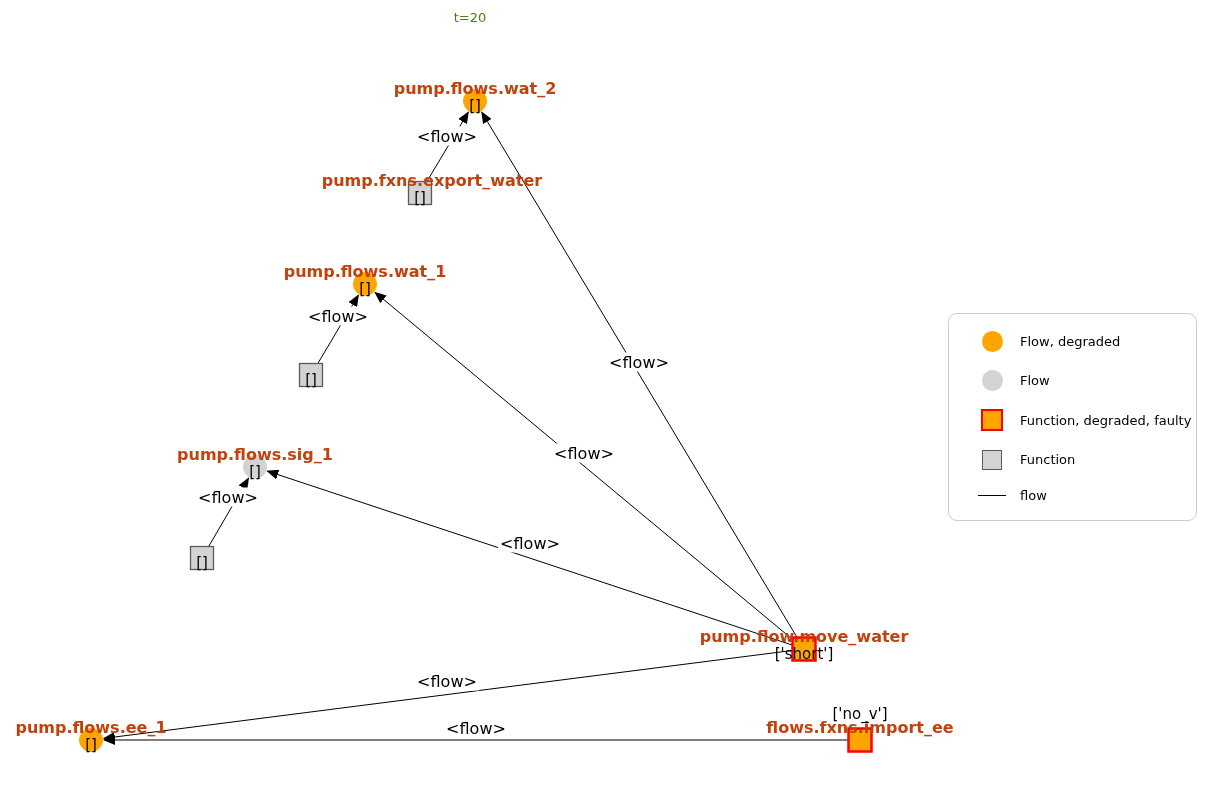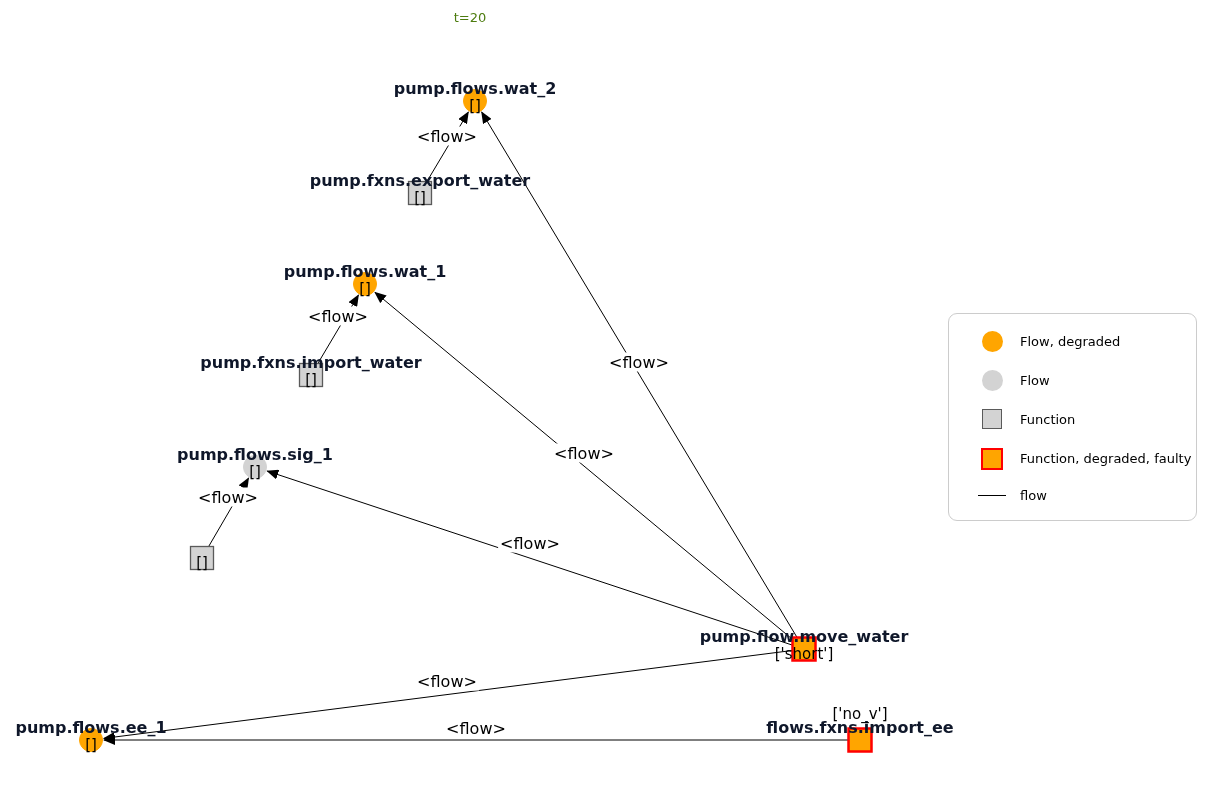--- a/index.html
+++ b/index.html
@@ -3,21 +3,21 @@
 <meta charset="utf-8">
 <style>
   html,body{margin:0;padding:0;background:#fff;}
   #canvas{position:relative;width:1206px;height:812px;background:#fff;
     font-family:"DejaVu Sans","Liberation Sans",sans-serif;overflow:hidden;}
   #graph-svg{position:absolute;left:0;top:0;}
   #labels{position:absolute;left:0;top:0;width:1206px;height:812px;pointer-events:none;}
   .plot-title{position:absolute;left:470px;top:17px;transform:translate(-50%,-50%);
     font-size:13px;color:#4d7c0f;white-space:nowrap;}
   .node-label{position:absolute;transform:translate(-50%,-50%);font-weight:bold;
-    font-size:16px;color:#0f172a;white-space:nowrap;}
+    font-size:16px;color:#c2410c;white-space:nowrap;}
   .state-label{position:absolute;transform:translate(-50%,-50%);
     font-size:15px;color:#000;white-space:nowrap;}
   .edge-label{position:absolute;transform:translate(-50%,-50%);
     font-size:16px;color:#000;background:#fff;padding:0 2px;white-space:nowrap;}
   #legend{position:absolute;left:948px;top:313px;width:249px;height:208px;
     border:1px solid #ccc;border-radius:9px;background:#fff;box-sizing:border-box;
     display:flex;flex-direction:column;justify-content:space-around;padding:8px 28px;}
   .legend-item{display:flex;align-items:center;gap:13px;}
   .legend-swatch{width:30px;flex:0 0 30px;display:flex;justify-content:center;align-items:center;}
   .sw-circle{width:21px;height:21px;border-radius:50%;display:inline-block;}
@@ -57,25 +57,24 @@
       <span class="edge-label" style="left:447px;top:136px">&lt;flow&gt;</span>
       <span class="edge-label" style="left:639px;top:362px">&lt;flow&gt;</span>
       <span class="edge-label" style="left:338px;top:316px">&lt;flow&gt;</span>
       <span class="edge-label" style="left:584px;top:453px">&lt;flow&gt;</span>
       <span class="edge-label" style="left:228px;top:497px">&lt;flow&gt;</span>
       <span class="edge-label" style="left:530px;top:543px">&lt;flow&gt;</span>
       <span class="edge-label" style="left:447px;top:681px">&lt;flow&gt;</span>
       <span class="edge-label" style="left:476px;top:728px">&lt;flow&gt;</span>
       <span class="node-label" style="left:475px;top:88px">pump.flows.wat_2</span>
       <span class="state-label" style="left:475px;top:106px">[]</span>
-      <span class="node-label" style="left:420px;top:180px">pump.fxns.export_water</span>
+      <span class="node-label" style="left:432px;top:180px">pump.fxns.export_water</span>
       <span class="state-label" style="left:420px;top:198px">[]</span>
       <span class="node-label" style="left:365px;top:271px">pump.flows.wat_1</span>
       <span class="state-label" style="left:365px;top:289px">[]</span>
-      <span class="node-label" style="left:311px;top:362px">pump.fxns.import_water</span>
       <span class="state-label" style="left:311px;top:380px">[]</span>
       <span class="node-label" style="left:255px;top:454px">pump.flows.sig_1</span>
       <span class="state-label" style="left:255px;top:472px">[]</span>
       <span class="state-label" style="left:202px;top:563px">[]</span>
       <span class="node-label" style="left:804px;top:636px">pump.flow.move_water</span>
       <span class="state-label" style="left:804px;top:654px">['short']</span>
       <span class="node-label" style="left:91px;top:727px">pump.flows.ee_1</span>
       <span class="state-label" style="left:91px;top:745px">[]</span>
       <span class="node-label" style="left:860px;top:727px">flows.fxns.import_ee</span>
       <span class="state-label" style="left:860px;top:714px">['no_v']</span>
@@ -89,29 +88,29 @@
         <span class="legend-label">Flow, degraded</span>
       </div>
       <div class="legend-item">
         <span class="legend-swatch">
           <span class="sw-circle" style="background:#d3d3d3"></span>
         </span>
         <span class="legend-label">Flow</span>
       </div>
       <div class="legend-item">
         <span class="legend-swatch">
+          <span class="sw-square" style="background:#ffa500;border:2.5px solid #ff0000"></span>
+        </span>
+        <span class="legend-label">Function, degraded, faulty</span>
+      </div>
+      <div class="legend-item">
+        <span class="legend-swatch">
           <span class="sw-square" style="background:#d3d3d3;border:1.3px solid #5a5a5a"></span>
         </span>
         <span class="legend-label">Function</span>
-      </div>
-      <div class="legend-item">
-        <span class="legend-swatch">
-          <span class="sw-square" style="background:#ffa500;border:2.5px solid #ff0000"></span>
-        </span>
-        <span class="legend-label">Function, degraded, faulty</span>
       </div>
       <div class="legend-item">
         <span class="legend-swatch">
           <span class="sw-line" style="border-top:1.5px solid #000000"></span>
         </span>
         <span class="legend-label">flow</span>
       </div>
     </div>
 </div>
 

